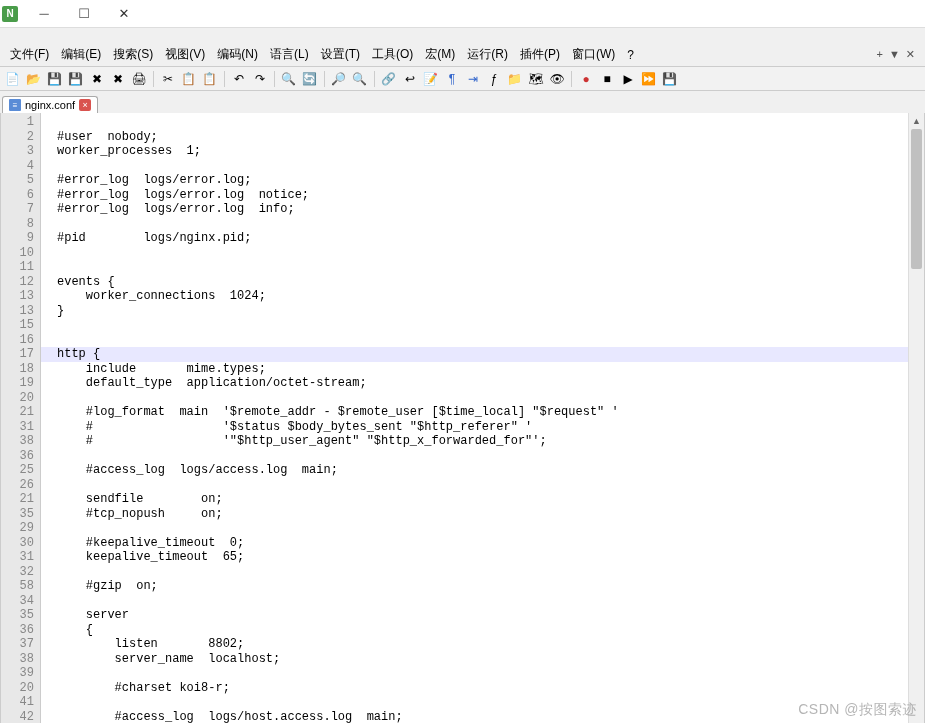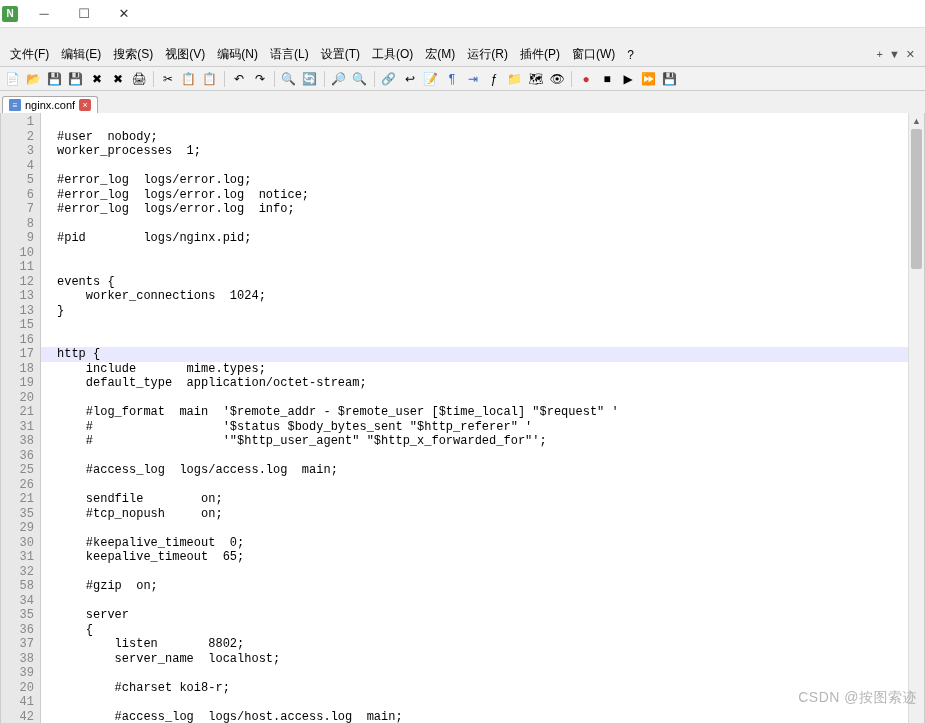--- a/index.html
+++ b/index.html
@@ -190,21 +190,21 @@
     .scroll-track { flex: 1; position: relative; }
     .scroll-thumb {
       position: absolute;
       top: 0; left: 2px; right: 2px;
       height: 140px;
       background: #c0c0c0;
       border-radius: 2px;
     }
     .watermark {
       position: absolute;
-      bottom: 16px; right: 8px;
+      bottom: 4px; right: 8px;
       color: rgba(120,120,120,0.55);
       font-size: 14px;
       font-family: sans-serif;
       letter-spacing: 0.5px;
     }
   </style>
 </head>
 <body>
 
 <div class="titlebar">

